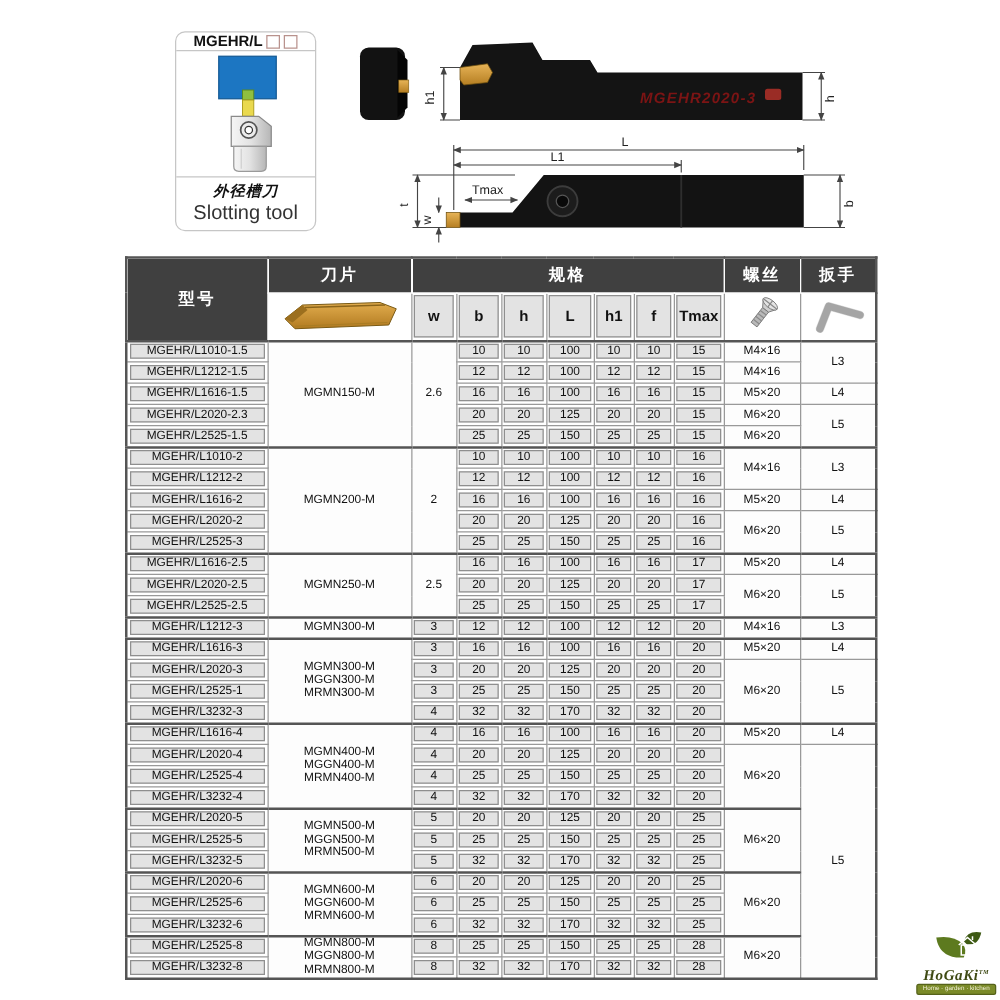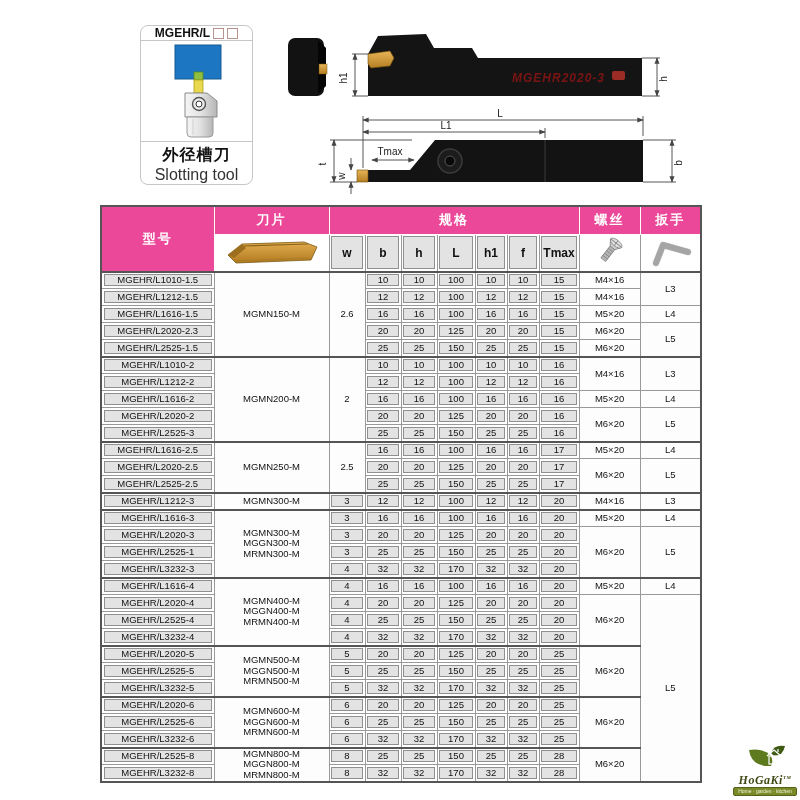--- a/index.html
+++ b/index.html
@@ -5,33 +5,33 @@
   html,body{margin:0;padding:0;}
   body{width:800px;height:800px;background:#ffffff;font-family:"Liberation Sans",sans-serif;color:#111;position:relative;overflow:hidden;}
   .page{position:absolute;inset:0;}
 
   
   .tool-card{position:absolute;left:140px;top:25px;width:113px;height:160px;border:1px solid #c6c6c6;border-radius:8px;background:#fff;box-sizing:border-box;display:flex;flex-direction:column;}
   .tc-title{height:26px;display:flex;align-items:center;justify-content:center;gap:3px;border-bottom:1px solid #c6c6c6;font-weight:bold;font-size:12px;}
   .tc-sq{width:9px;height:9px;border:1.5px solid #b9928d;display:inline-block;}
   .tc-diagram{flex:1;display:flex;align-items:center;justify-content:center;}
   .tc-caption{border-top:1px solid #c6c6c6;text-align:center;padding:3px 0 4px;}
-  .tc-cn{font-size:16px;font-weight:bold;letter-spacing:1px;}
+  .tc-cn{font-size:12px;font-weight:bold;letter-spacing:1px;font-style:italic;}
   .tc-en{font-size:16px;color:#333;}
 
   
   .drawings{position:absolute;left:268px;top:8px;}
   .dim{stroke:#444;stroke-width:0.9;fill:none;}
   .dimtext{font-size:10px;fill:#222;}
   .redlabel{font-size:12px;font-weight:bold;font-style:italic;fill:#7c1414;letter-spacing:1px;}
 
   
   .spec-table{position:absolute;left:100px;top:205px;width:600px;border-collapse:collapse;table-layout:fixed;border:2px solid #555;}
   .spec-table th,.spec-table td{border:1px solid #999;padding:0;text-align:center;vertical-align:middle;box-sizing:border-box;overflow:hidden;}
-  .spec-table thead th.red{background:#ec4899;color:#fff;font-size:13px;font-weight:bold;border:1px solid #fdfdfd;letter-spacing:2px;margin-left:29px;}
+  .spec-table thead th.red{background:#404040;color:#fff;font-size:13px;font-weight:bold;border:1px solid #fdfdfd;letter-spacing:2px;margin-left:29px;}
   .hdr1 th{height:28px;}
   .hdr2 th{height:36px;background:#fff;}
   tbody tr{height:17px;}
   td.boxed,th.boxed{background:#fff;padding:1.5px;}
   .box{border:1px solid #8f8f8f;background:#e3e3e3;height:100%;box-sizing:border-box;display:flex;align-items:center;justify-content:center;font-size:9.5px;line-height:10px;}
   th .box{font-size:12px;font-weight:bold;}
   td.plain{background:#fdfdfd;font-size:9.5px;line-height:10.5px;}
   tr.gs td{border-top:2px solid #555;}
 
   

